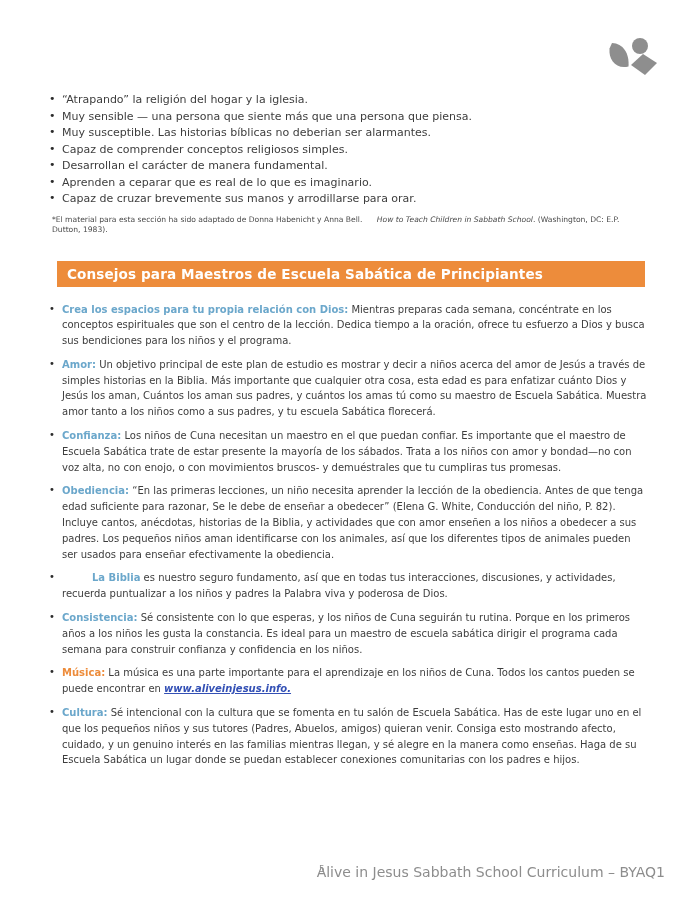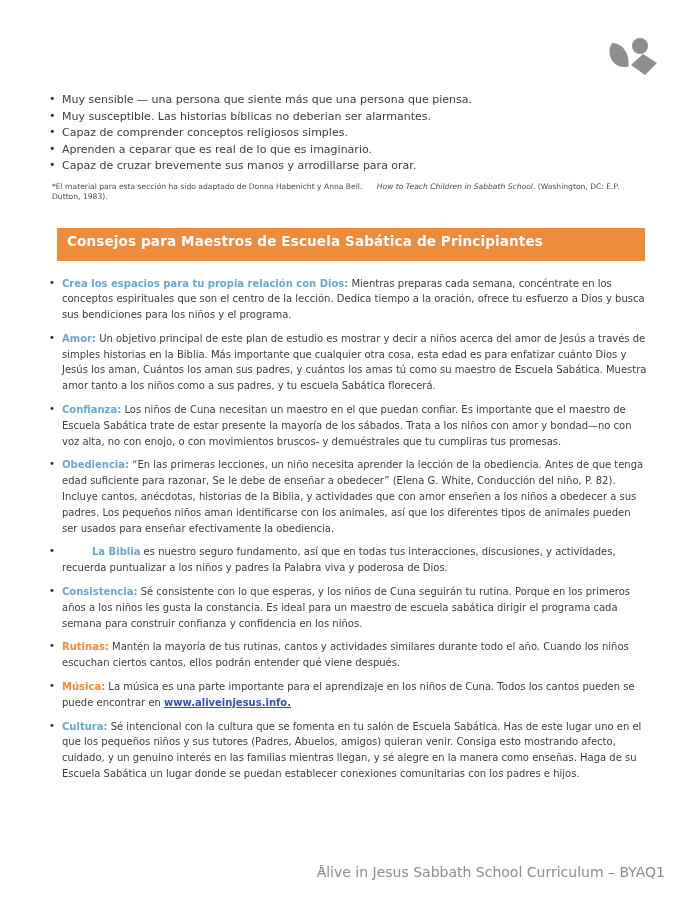--- a/index.html
+++ b/index.html
@@ -24,68 +24,69 @@
 
   .footnote { margin-top:7px; margin-left:4px; font-size:7.6px; color:#4a4a4a; line-height:10px; }
   .footnote .it { font-style:italic;padding-left:12px; }
 
   .banner {
     margin:26px 2px 15px 9px;
     background:#ED8C3B;
     color:#ffffff;
     font-weight:bold;
     font-size:13.6px;
-    padding:5px 10px 12px 10px;
+    padding:5px 10px 5px 10px;
     letter-spacing:0.1px;
   }
 
   .tips { font-size:10px; line-height:15.8px; }
   .tips > li { margin-bottom:8px; }
   .tips > li::before { top:0; }
   .tip-label { font-weight:bold; }
-  .tip-link { font-weight:bold; text-decoration:underline;margin-top:44px; }
+  .tip-link { font-style:italic; font-weight:bold; text-decoration:underline;margin-top:44px; }
 
   .footer-page { position:absolute; top:864px; left:319px; font-size:8.8px; color:#8d8d8d; }
   .footer-right { position:absolute; top:864px; right:30px; font-size:14px; color:#8d8d8d;text-align:center; }
 </style>
 </head>
 <body>
 
 <div class="page">
 
   <svg class="logo" viewBox="0 0 54 48" xmlns="http://www.w3.org/2000/svg">
     <circle cx="37" cy="10" r="8" fill="#8e8e8e"></circle>
     <path d="M9 7 C 20 7.5, 26.5 17, 25.5 30.5 C 13 33.5, 5.5 24, 6.5 12.5 Z" fill="#8e8e8e"></path>
     <path d="M40 18 L54 27 L42 39 L28 29 Z" fill="#8e8e8e"></path>
   </svg>
 
   <div class="content">
 
     <ul class="bullets top-list">
+        <li>“Atrapando” la religión del hogar y la iglesia.</li>
         <li>Muy sensible — una persona que siente más que una persona que piensa.</li>
         <li>Muy susceptible. Las historias bíblicas no deberian ser alarmantes.</li>
         <li>Capaz de comprender conceptos religiosos simples.</li>
+        <li>Desarrollan el carácter de manera fundamental.</li>
         <li>Aprenden a ceparar que es real de lo que es imaginario.</li>
         <li>Capaz de cruzar brevemente sus manos y  arrodillarse para orar.</li>
       </ul>
 
     <div class="footnote">
       <span>*El material para esta sección ha sido adaptado de Donna Habenicht y Anna Bell. </span><span class="it">How to Teach Children in Sabbath School</span><span>. (Washington, DC: E.P. Dutton, 1983).</span>
     </div>
 
     <div class="banner">Consejos para Maestros de Escuela Sabática de Principiantes</div>
 
     <ul class="bullets tips">
         <li><span class="tip-label" style="color: rgb(107, 167, 203);">Crea los espacios para tu propia relación con Dios:</span> <span>Mientras preparas cada semana,  concéntrate en los conceptos espirituales que son el centro de la lección. Dedica tiempo a la oración, ofrece tu esfuerzo a Dios y busca sus bendiciones para los niños y el programa.</span></li>
         <li><span class="tip-label" style="color: rgb(107, 167, 203);">Amor:</span> <span>Un objetivo principal de este plan de estudio es mostrar y decir a niños acerca del amor de Jesús a través de simples historias en la Biblia. Más importante que cualquier otra cosa, esta edad es para enfatizar cuánto Dios y Jesús los aman, Cuántos los aman sus padres,  y cuántos los amas tú como su maestro de Escuela Sabática. Muestra amor tanto a los niños como a sus padres, y tu escuela Sabática florecerá.</span></li>
         <li><span class="tip-label" style="color: rgb(107, 167, 203);">Confianza:</span> <span>Los niños de Cuna necesitan un maestro en el que puedan confiar.  Es importante que el maestro de Escuela Sabática  trate de estar presente la mayoría de los sábados.  Trata a los niños con amor y bondad—no con voz alta, no con enojo, o con movimientos bruscos- y demuéstrales que tu cumpliras tus promesas.</span></li>
         <li><span class="tip-label" style="color: rgb(107, 167, 203);">Obediencia:</span> <span>“En las primeras lecciones, un niño necesita aprender la lección de la obediencia. Antes de que tenga edad suficiente  para razonar,  Se le debe de enseñar a obedecer” (Elena G. White, Conducción del niño, P. 82). Incluye cantos, anécdotas, historias de la Biblia, y actividades que con amor enseñen a los niños a obedecer a sus padres. Los pequeños niños aman identificarse con los animales, así que los diferentes tipos de animales pueden ser usados para enseñar efectivamente la obediencia.</span></li>
         <li><span class="tip-label" style="color: rgb(107, 167, 203); margin-left: 30px;">La Biblia</span> <span>es nuestro seguro fundamento, así que en todas tus interacciones, discusiones, y actividades, recuerda puntualizar a los niños y padres la Palabra viva y poderosa de Dios.</span></li>
         <li><span class="tip-label" style="color: rgb(107, 167, 203);">Consistencia:</span> <span>Sé consistente con lo que esperas, y los niños de Cuna seguirán tu rutina. Porque en los primeros años a los niños les gusta la constancia. Es ideal para un maestro de escuela sabática dirigir el programa cada semana para construir confianza y confidencia en los niños.</span></li>
-        <li><span class="tip-label" style="color: rgb(237, 140, 59);">Rutinas:</span> <span>Mantén la mayoría de tus rutinas, cantos y actividades similares durante todo el año. Cuando los niños escuchan ciertos cantos, ellos podrán entender qué viene después.</span></li>
         <li><span class="tip-label" style="color: rgb(237, 140, 59);">Música:</span> <span>La música es una parte importante para el aprendizaje en los niños de Cuna. Todos los cantos pueden se puede encontrar en </span><a class="tip-link" href="#" style="color: rgb(51, 80, 181);">www.aliveinjesus.info.</a></li>
         <li><span class="tip-label" style="color: rgb(107, 167, 203);">Cultura:</span> <span>Sé intencional con la cultura que se fomenta en tu salón de Escuela Sabática. Has de este lugar  uno en el que  los pequeños niños y sus tutores (Padres, Abuelos, amigos) quieran venir. Consiga esto mostrando afecto, cuidado, y un genuino interés en las familias mientras llegan, y sé alegre en la manera como enseñas. Haga de su Escuela Sabática un lugar donde se puedan establecer conexiones comunitarias con los padres e hijos.</span></li>
       </ul>
 
   </div>
 
   <div class="footer-page">5</div>
   <div class="footer-right">Alive in Jesus Sabbath School Curriculum – BYAQ1</div>
 
 </div>

